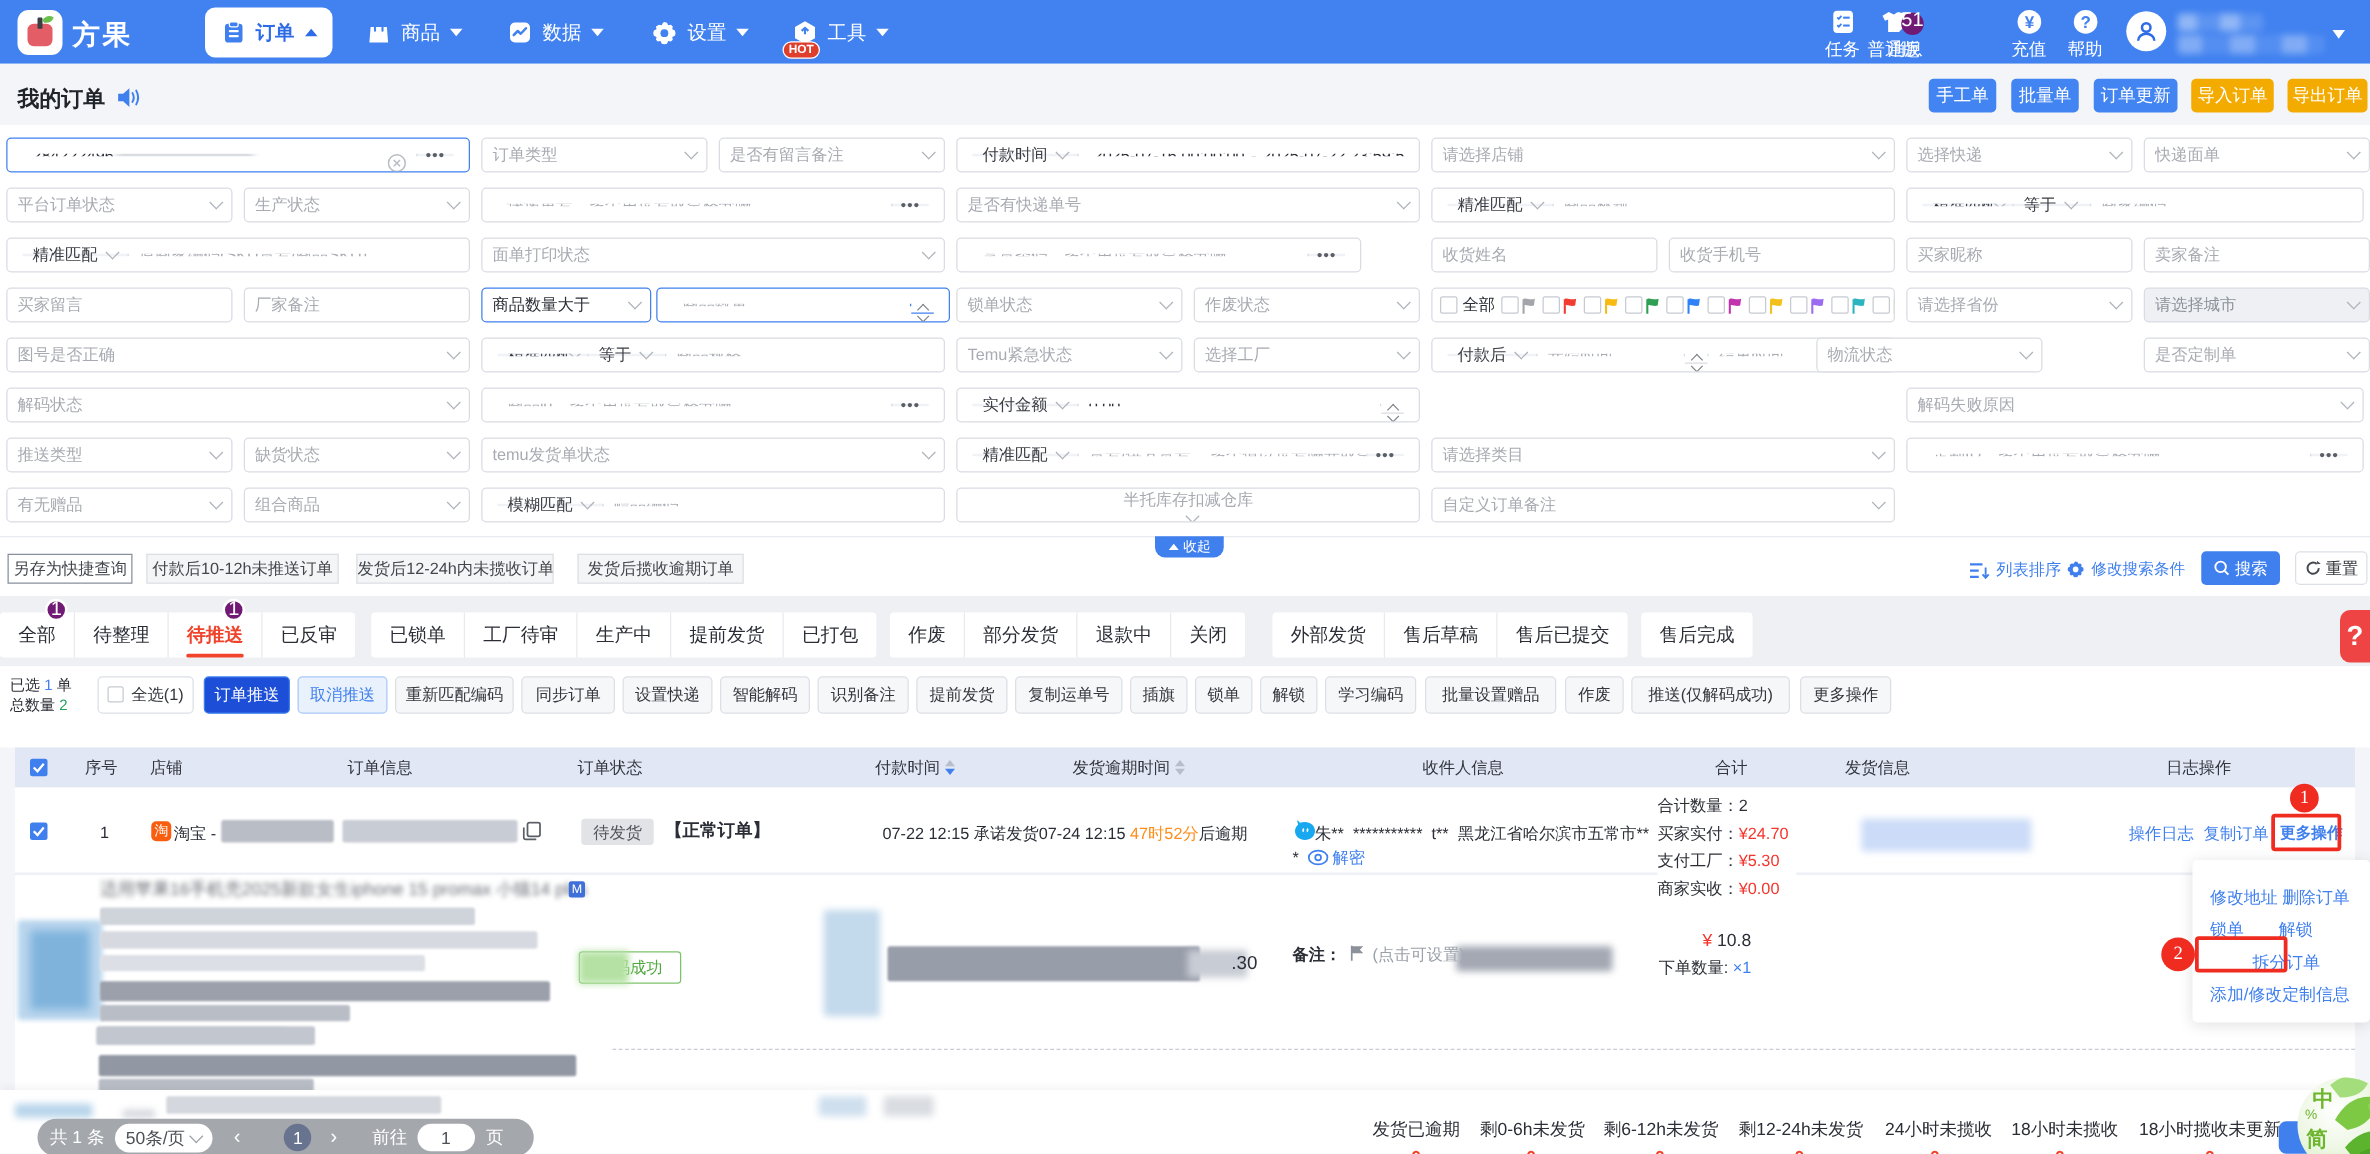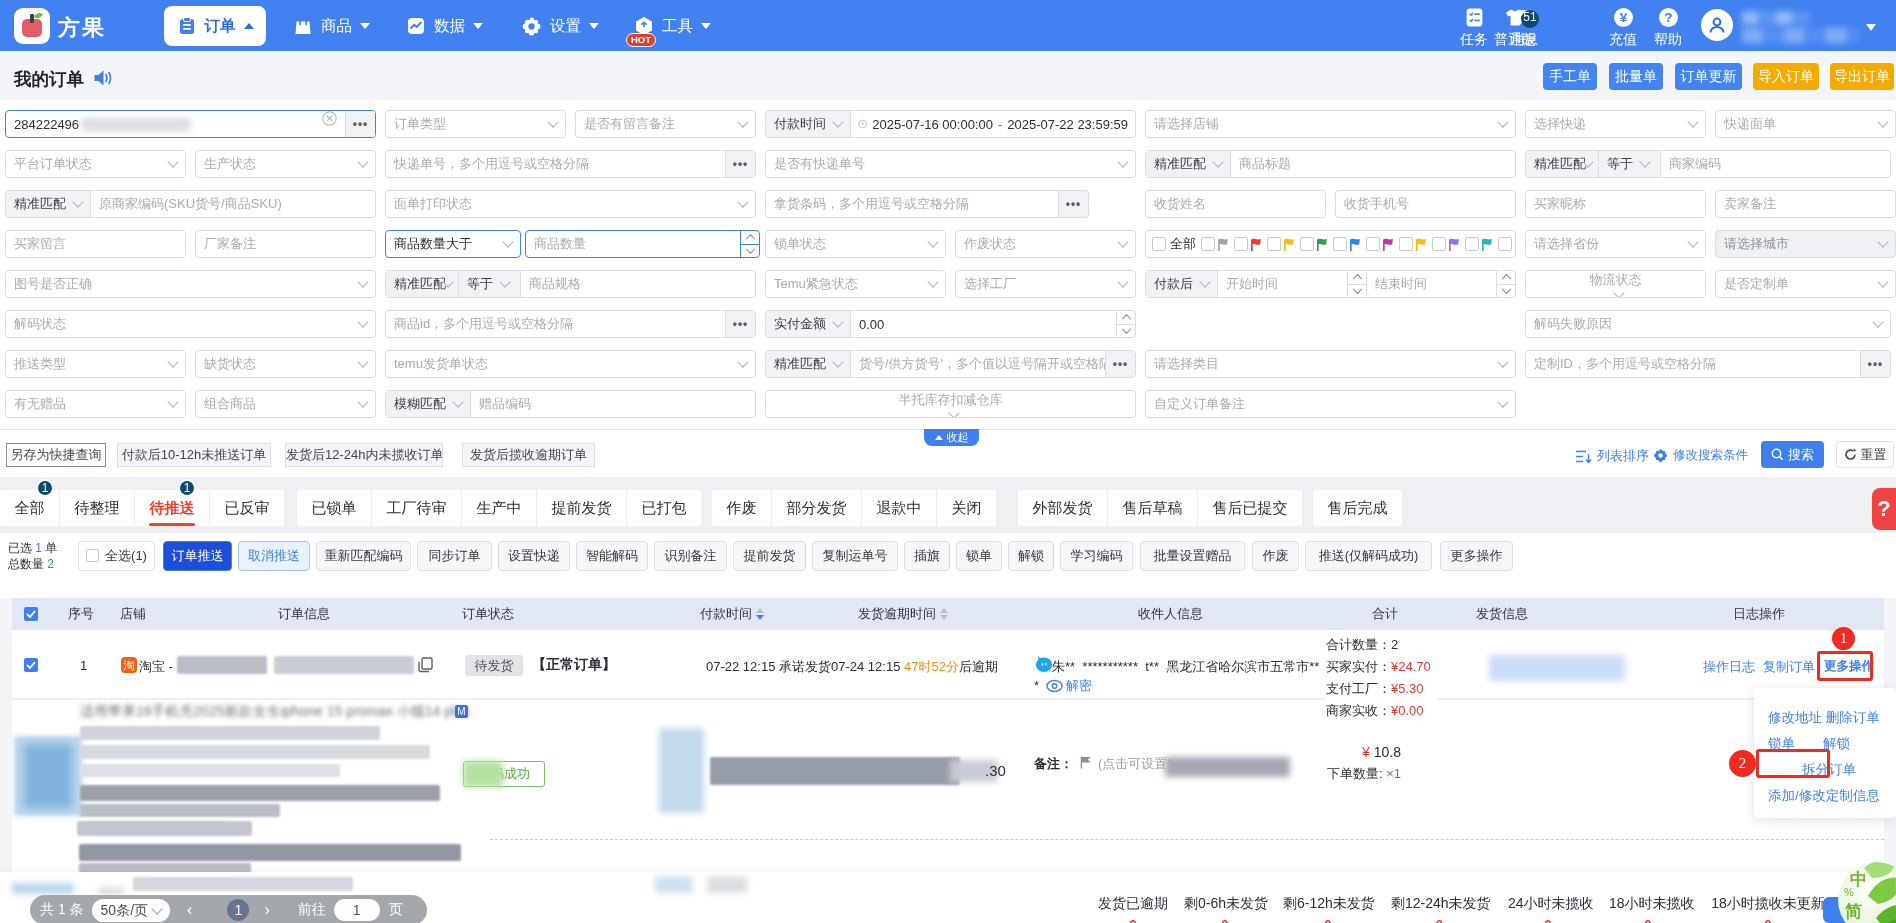--- a/index.html
+++ b/index.html
@@ -19,21 +19,21 @@
 .ptitle{position:absolute;left:14px;top:16px;font-size:17.5px;font-weight:bold;color:#21242b;}
 .hbtn{position:absolute;top:12px;height:27px;border-radius:4px;color:#fff;font-size:14px;line-height:27px;text-align:center;}
 .hbtn.blue{background:#4285f2;}
 .hbtn.org{background:#f3ab00;color:#fff;}
 
 #filters{position:absolute;left:0;top:100px;width:1896px;height:330px;background:#fff;border-bottom:1px solid #e2e5ec;}
 .frow{position:absolute;left:5px;width:1886px;height:28px;}
 .fi{position:absolute;height:28px;border:1px solid #d9dce3;border-radius:4px;background:#fff;font-size:13px;color:#a8abb2;display:flex;align-items:center;padding:0 8px;white-space:nowrap;overflow:hidden;}
 .fi .ph{flex:1 1 auto;overflow:hidden;}
 .fi .caret{margin-left:6px;flex:0 0 auto;}
-.grp{display:flex;align-items:stretch;padding:0;}
+.grp{display:flex;align-items:stretch;padding:12px;}
 .seg{display:flex;align-items:center;background:#f0f2f5;color:#3a3d44;font-size:13px;padding:0 8px;border-right:1px solid #d9dce3;white-space:nowrap;}
 .seg .caret{margin-left:8px;}
 .segin{display:flex;align-items:center;color:#a8abb2;font-size:13px;padding:0 8px;flex:1;overflow:hidden;white-space:nowrap;}
 .dots{display:flex;align-items:center;justify-content:center;background:#f0f2f5;border-left:1px solid #d9dce3;width:30px;color:#5a5e66;font-weight:bold;letter-spacing:1px;font-size:12px;flex:0 0 auto;}
 svg.cv{display:block;}
 .spin{width:19px;flex:0 0 auto;border-left:1px solid #d9dce3;display:flex;flex-direction:column;height:100%;}
 .spin i{flex:1;display:flex;align-items:center;justify-content:center;}
 .spin i+i{border-top:1px solid #d9dce3;}
 .chu{width:7px;height:7px;border-left:1.3px solid #7d828b;border-top:1.3px solid #7d828b;transform:rotate(45deg) translate(1px,1px);}
 .chd{width:7px;height:7px;border-left:1.3px solid #7d828b;border-top:1.3px solid #7d828b;transform:rotate(225deg) translate(1px,1px);}
@@ -47,21 +47,21 @@
 #quickrow{position:absolute;left:0;top:430px;width:1896px;height:47px;background:#fff;}
 .qbtn{position:absolute;top:13px;height:24px;white-space:nowrap;overflow:hidden;border:1px solid #dcdfe5;background:#f4f5f7;border-radius:0;font-size:13px;color:#43464d;line-height:22px;text-align:center;}
 .qbtn.first{background:#fff;border-color:#86909c;}
 
 #tabs{position:absolute;left:0;top:477px;width:1896px;height:56px;background:#eef0f4;}
 .tgrp{position:absolute;top:13px;height:36px;display:flex;background:#fff;border-radius:3px;}
 .tab{padding:0 14.5px;white-space:nowrap;font-size:15px;color:#2b2e36;display:flex;align-items:center;border-right:1px solid #e8eaee;position:relative;}
 .tab:last-child{border-right:none;}
 .tab.active{color:#f0432c;font-weight:bold;}
 .tab .uline{position:absolute;left:14px;right:14px;bottom:0px;height:3px;background:#f0432c;border-radius:2px;}
-.badge{position:absolute;background:#0c4a6e;color:#fff;border:2px solid #fff;border-radius:9px;min-width:18px;height:18px;font-size:12px;line-height:14px;text-align:center;z-index:3;}
+.badge{position:absolute;background:#701a75;color:#fff;border:2px solid #fff;border-radius:9px;min-width:18px;height:18px;font-size:16px;line-height:14px;text-align:center;z-index:3;}
 
 #actions{position:absolute;left:0;top:533px;width:1896px;height:65px;background:#fff;}
 .abtn{position:absolute;top:8px;height:30px;border:1px solid #dcdfe5;background:#f6f7f9;border-radius:4px;font-size:13px;color:#33363c;line-height:28px;text-align:center;white-space:nowrap;}
 .abtn.primary{background:#1d4ed8;border-color:#4080ee;color:#fff;}
 .abtn.lite{background:#e9f1fd;border-color:#a9c7f5;color:#4080ee;}
 .abtn.sel{background:#fff;}
 
 #thead{position:absolute;left:12px;top:598px;width:1872px;height:32px;background:#e2e7f6;font-size:13px;color:#32353c;}
 #thead .th{position:absolute;top:0;height:32px;display:flex;align-items:center;}
 .carets{display:inline-flex;flex-direction:column;margin-left:4px;gap:2px;}
@@ -443,21 +443,21 @@
         <div class="segin" style="border-left:1px solid #d9dce3;">结束时间</div>
         <div class="spin">
           <i>
             <span class="chu"></span>
           </i>
           <i>
             <span class="chd"></span>
           </i>
         </div>
       </div>
-  <div class="fi" style="left:1520px;width:181px;flex-direction:column;">
+  <div class="fi" style="left:1448px;width:181px;">
         <span class="ph">物流状态</span>
         <span class="caret"></span>
       </div>
   <div class="fi" style="left:1710px;width:181px;">
         <span class="ph">是否定制单</span>
         <span class="caret"></span>
       </div>
 </div>
 <div class="frow" style="top:210px;">
   <div class="fi" style="left:0;width:371px;">

